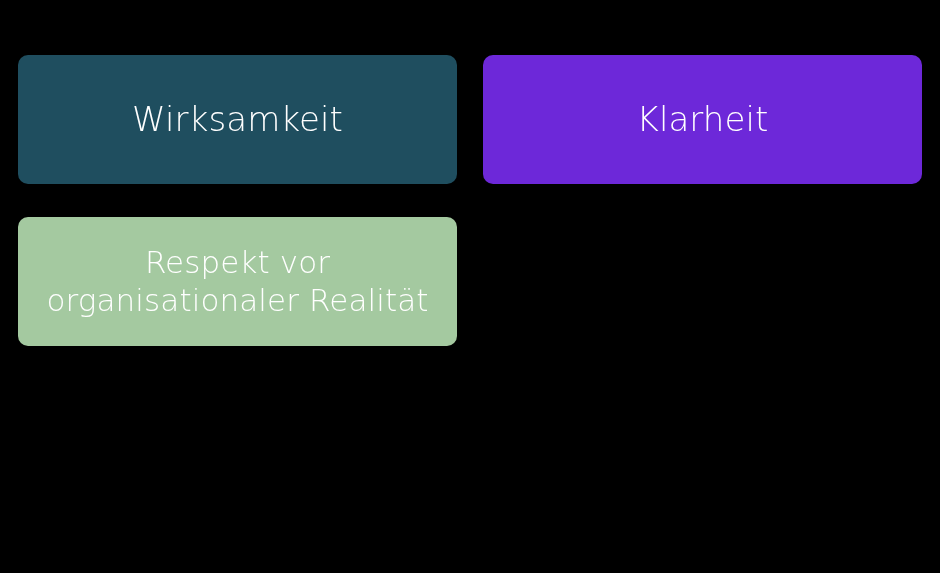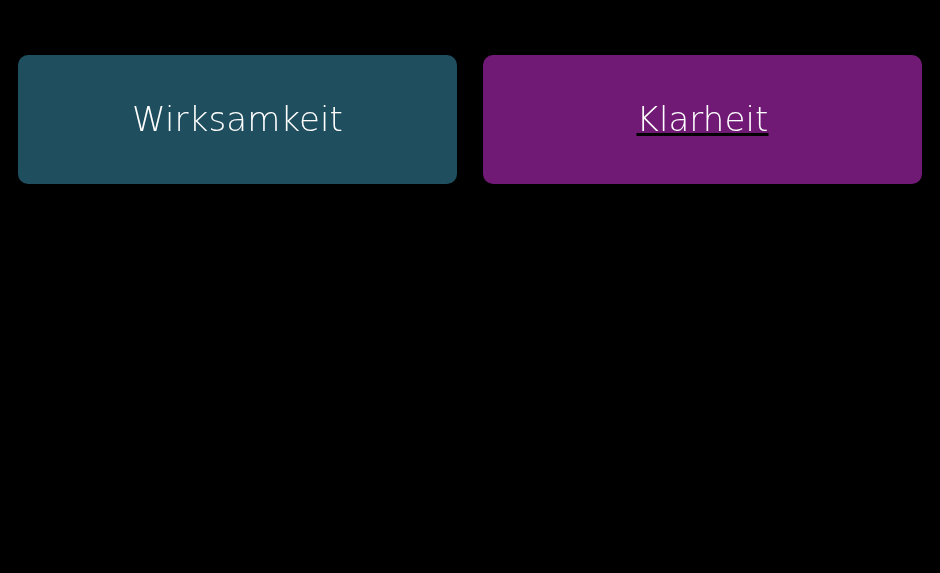--- a/index.html
+++ b/index.html
@@ -60,19 +60,23 @@
 <body style="background-color: rgb(0, 0, 0);">
 
 <div id="tile-grid">
 
   <div class="tile" style="background-color: rgb(31, 78, 95);">
     <span class="tile-label" style="color: rgb(255, 255, 255);">Wirksamkeit</span>
   </div>
 
 
 
-  <div class="tile" style="background-color: #701a75; text-decoration: underline;">
+  <div class="tile" style="background-color: #6d28d9;">
     <span class="tile-label" style="color: rgb(255, 255, 255);">Klarheit</span>
   </div>
 
 
+  <div class="tile" style="background-color: rgb(164, 201, 160);">
+    <span class="tile-label small" style="color: rgb(255, 255, 255);">Respekt vor
+organisationaler Realität</span>
+  </div>
 
 </div>
 
 </body></html>

